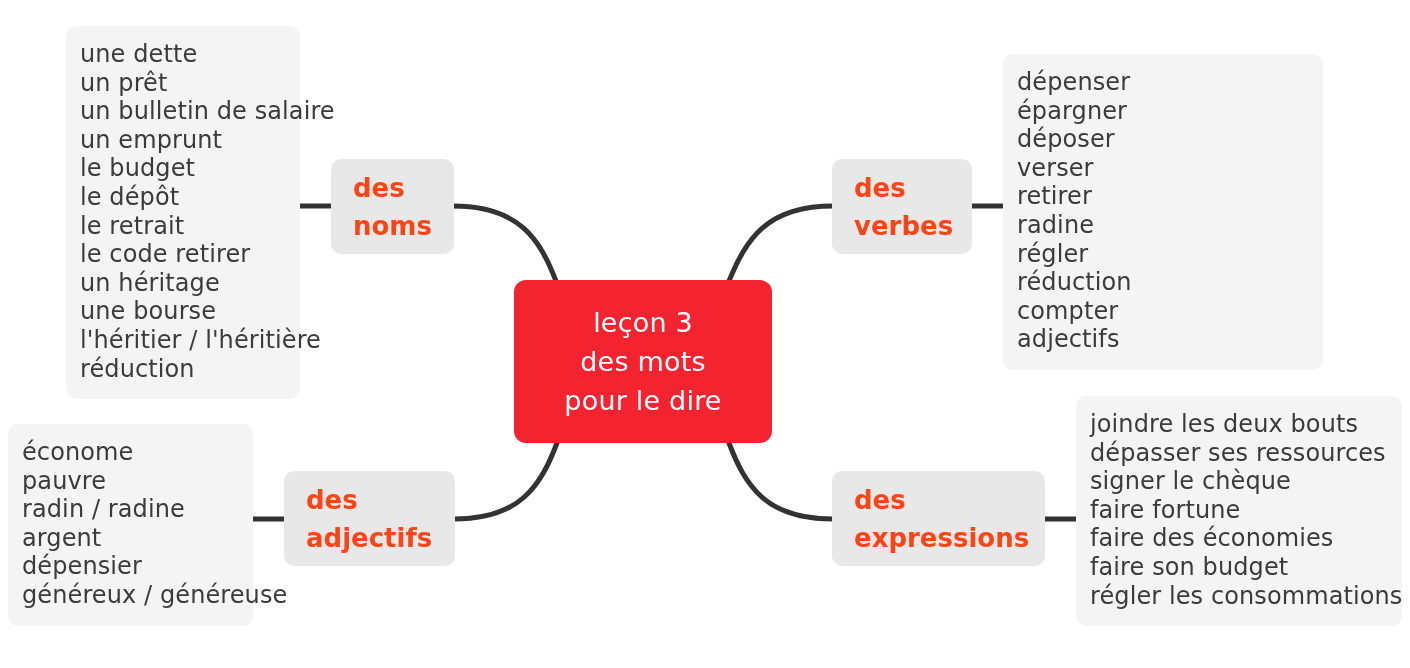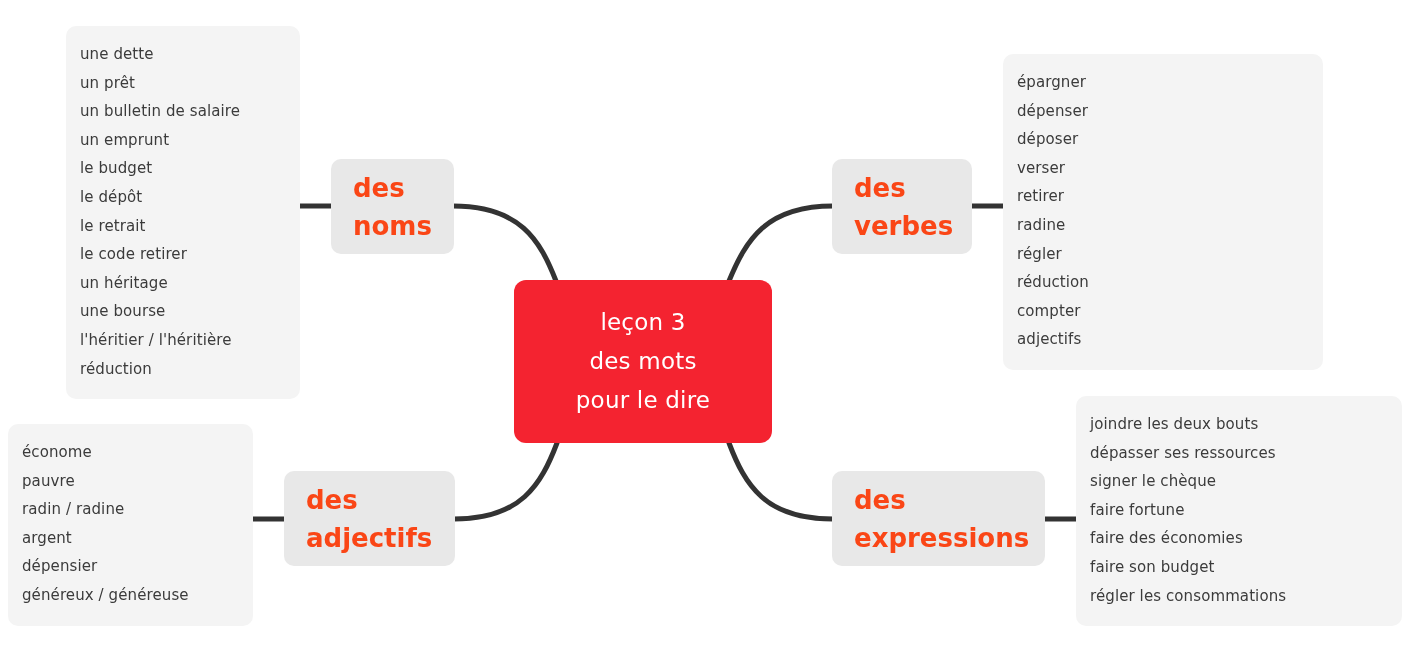--- a/index.html
+++ b/index.html
@@ -28,21 +28,21 @@
   }
   .leaf-box {
     position: absolute;
     background: #f4f4f4;
     border-radius: 10px;
     box-sizing: border-box;
     padding: 14px 20px 16px 14px;
     z-index: 2;
   }
   .leaf-line {
-    font-size: 15px;
+    font-size: 24px;
     line-height: 28.6px;
     color: #3b3b3b;
     white-space: nowrap;
     letter-spacing: 0.1px;
   }
   .branch-box {
     position: absolute;
     background: #e8e8e8;
     border-radius: 10px;
     box-sizing: border-box;
@@ -68,21 +68,21 @@
     height: 163px;
     background: #f42330;
     border-radius: 12px;
     display: flex;
     flex-direction: column;
     align-items: center;
     justify-content: center;
     z-index: 4;
   }
   .center-line {
-    font-size: 23px;
+    font-size: 27px;
     line-height: 39px;
     color: #ffffff;
     white-space: nowrap;
     letter-spacing: 0.2px;
   }
 </style>
 </head>
 <body>
 
 <div id="canvas">
@@ -120,22 +120,22 @@
     <div class="leaf-line">l'héritier / l'héritière</div>
     <div class="leaf-line">réduction</div>
   </div>
 
   <div class="branch-box" id="branch-noms" style="left:331px; top:159px; width:123px; height:95px;">
     <span class="branch-line">des</span>
     <span class="branch-line">noms</span>
   </div>
 
   <div class="leaf-box" id="leaf-verbes" style="left:1003px; top:54px; width:320px;">
+    <div class="leaf-line">dépenser</div>
     <div class="leaf-line">épargner</div>
-    <div class="leaf-line">dépenser</div>
     <div class="leaf-line">déposer</div>
     <div class="leaf-line">verser</div>
     <div class="leaf-line">retirer</div>
     <div class="leaf-line">radine</div>
     <div class="leaf-line">régler</div>
     <div class="leaf-line">réduction</div>
     <div class="leaf-line">compter</div>
     <div class="leaf-line">adjectifs</div>
   </div>
 

